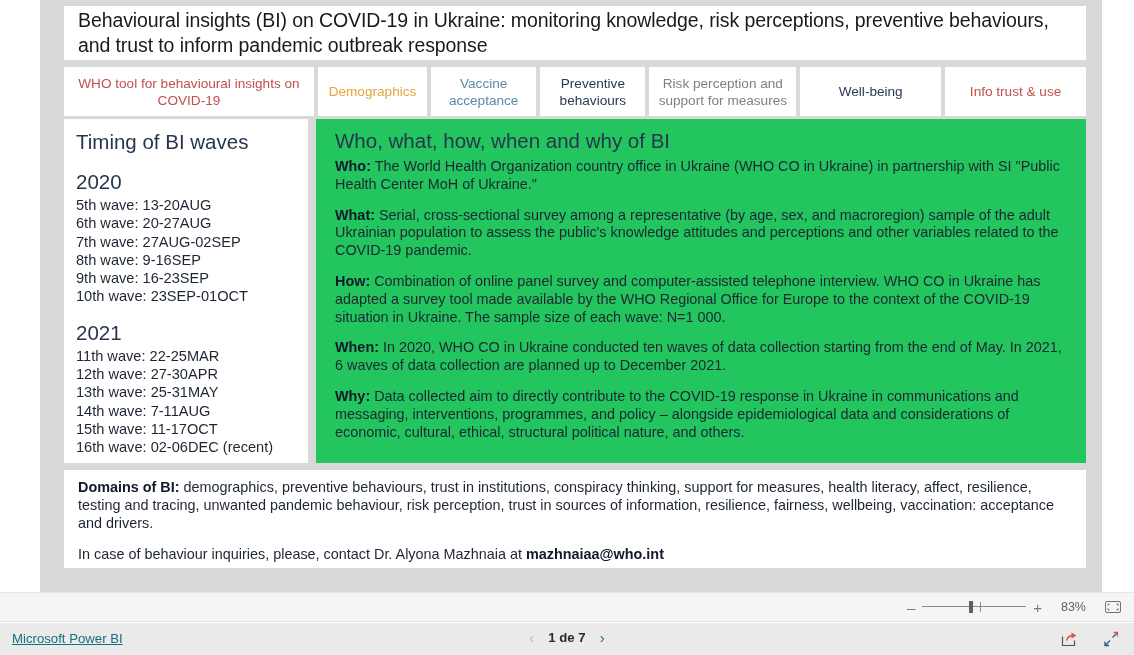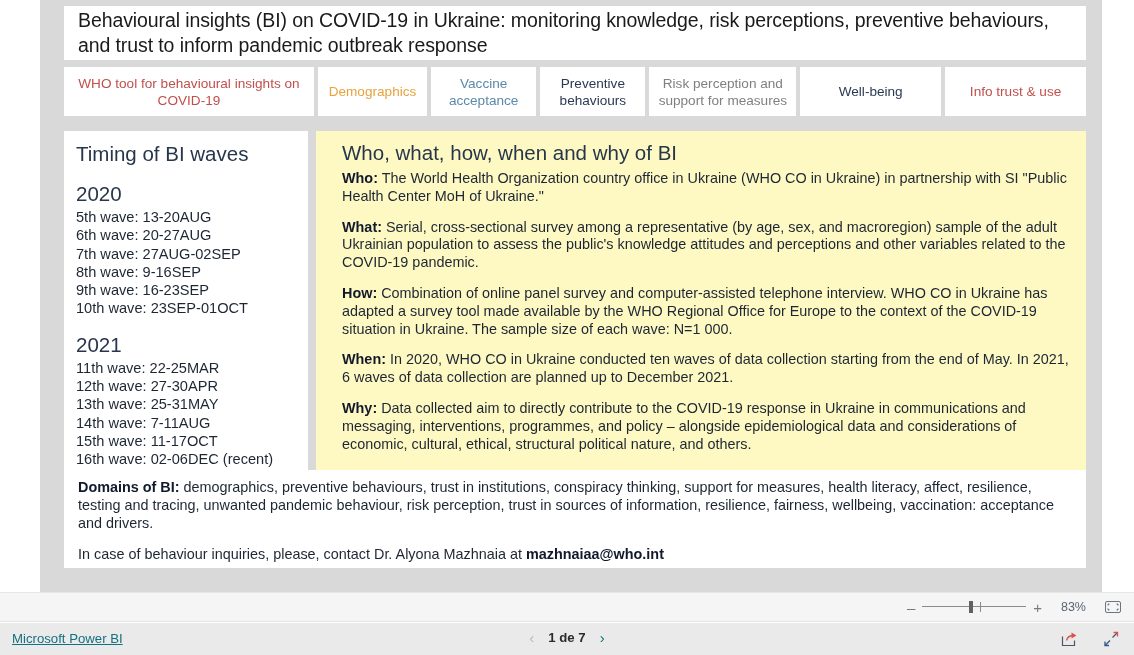--- a/index.html
+++ b/index.html
@@ -84,42 +84,41 @@
   .tab-5 { width: 142px; }
   .tab-6 { width: 142px; }
 
   
   #content-row {
     position: absolute;
     left: 24px;
     top: 119px;
     width: 1022px;
     height: 408px;
-    margin-top: 12px;
   }
   #left-panel {
     position: absolute;
     left: 0;
     top: 0;
     width: 244px;
     height: 344px;
     background: #ffffff;
     box-sizing: border-box;
     padding: 10px 12px 8px 12px;
     overflow: hidden;
   }
   #right-panel {
     position: absolute;
     left: 252px;
     top: 0;
     width: 770px;
     height: 344px;
-    background: #fef9c3;
-    box-sizing: border-box;
-    padding: 9px 14px 8px 26px;
+    background: #22c55e;
+    box-sizing: border-box;
+    padding: 9px 14px 8px 19px;
     overflow: hidden;
   }
 
   .panel-heading {
     font-size: 20.5px;
     line-height: 26px;
     color: #27364b;
     font-weight: 400;
     margin: 0 0 4px 0;
   }

